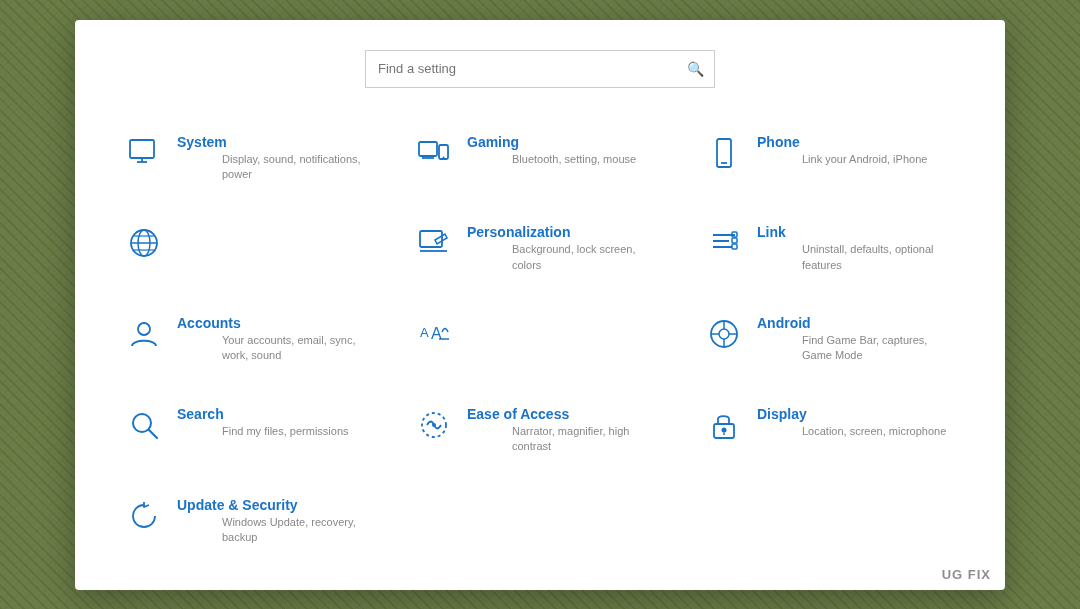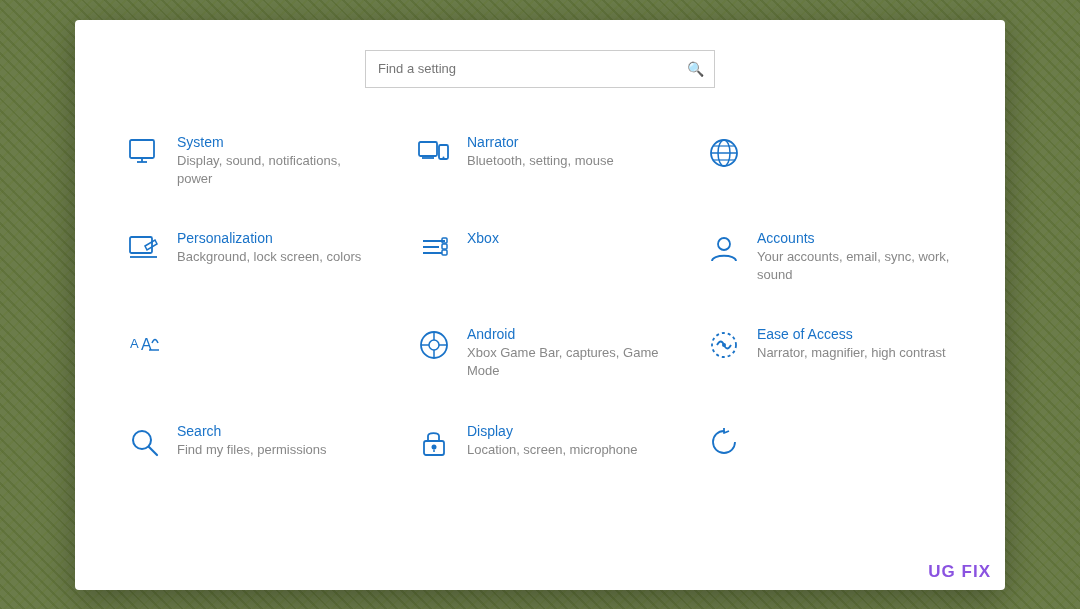--- a/index.html
+++ b/index.html
@@ -109,38 +109,39 @@
       height: 34px;
     }
 
     .setting-text {
       display: flex;
       flex-direction: column;
     }
 
     .setting-title {
       font-size: 14px;
-      font-weight: 400;
+      font-weight: 700;
       color: #1a73c8;
       margin-bottom: 2px;
     }
 
     .setting-desc {
-      font-size: 13px;
+      font-size: 11px;
       color: #888;
       line-height: 1.4;
+      margin-left: 45px;
     }
 
     .watermark {
       position: absolute;
       bottom: 8px;
       right: 14px;
-      font-size: 17px;
+      font-size: 13px;
       font-weight: 700;
-      color: #6d28d9;
+      color: #737373;
       letter-spacing: 1px;
       opacity: 0.8;
     }
   </style>
 </head>
 <body>
 
 <div class="settings-window">
   <div class="search-bar-container">
     <input class="search-bar" type="text" placeholder="Find a setting" style="">
@@ -164,22 +165,34 @@
       <div class="setting-item">
     <div class="setting-icon">
       <svg viewBox="0 0 34 34" fill="none" xmlns="http://www.w3.org/2000/svg">
     <rect x="2" y="6" width="18" height="14" rx="1.5" stroke="#1a73c8" stroke-width="1.8" fill="none"></rect>
     <rect x="22" y="9" width="9" height="14" rx="1.5" stroke="#1a73c8" stroke-width="1.8" fill="none"></rect>
     <line x1="5" y1="22" x2="17" y2="22" stroke="#1a73c8" stroke-width="1.8"></line>
     <circle cx="26.5" cy="21.5" r="1" fill="#1a73c8"></circle>
   </svg>
     </div>
     <div class="setting-text">
-      <div class="setting-title">Narrator</div>
+      <div class="setting-title">Gaming</div>
       <div class="setting-desc">Bluetooth, setting, mouse</div>
+    </div>
+  </div>
+      <div class="setting-item">
+    <div class="setting-icon">
+      <svg viewBox="0 0 34 34" fill="none" xmlns="http://www.w3.org/2000/svg">
+    <rect x="10" y="3" width="14" height="28" rx="2" stroke="#1a73c8" stroke-width="1.8" fill="none"></rect>
+    <line x1="14" y1="27" x2="20" y2="27" stroke="#1a73c8" stroke-width="1.8"></line>
+  </svg>
+    </div>
+    <div class="setting-text">
+      <div class="setting-title">Phone</div>
+      <div class="setting-desc">Link your Android, iPhone</div>
     </div>
   </div>
       <div class="setting-item">
     <div class="setting-icon">
       <svg viewBox="0 0 34 34" fill="none" xmlns="http://www.w3.org/2000/svg">
     <circle cx="17" cy="17" r="13" stroke="#1a73c8" stroke-width="1.8" fill="none"></circle>
     <ellipse cx="17" cy="17" rx="6" ry="13" stroke="#1a73c8" stroke-width="1.5" fill="none"></ellipse>
     <line x1="4" y1="17" x2="30" y2="17" stroke="#1a73c8" stroke-width="1.5"></line>
     <line x1="6" y1="10" x2="28" y2="10" stroke="#1a73c8" stroke-width="1.2"></line>
     <line x1="6" y1="24" x2="28" y2="24" stroke="#1a73c8" stroke-width="1.2"></line>
@@ -204,21 +217,22 @@
       <svg viewBox="0 0 34 34" fill="none" xmlns="http://www.w3.org/2000/svg">
     <line x1="6" y1="9" x2="28" y2="9" stroke="#1a73c8" stroke-width="2"></line>
     <line x1="6" y1="15" x2="22" y2="15" stroke="#1a73c8" stroke-width="2"></line>
     <line x1="6" y1="21" x2="25" y2="21" stroke="#1a73c8" stroke-width="2"></line>
     <rect x="25" y="12" width="5" height="5" rx="1" stroke="#1a73c8" stroke-width="1.5" fill="none"></rect>
     <rect x="25" y="18" width="5" height="5" rx="1" stroke="#1a73c8" stroke-width="1.5" fill="none"></rect>
     <rect x="25" y="6" width="5" height="5" rx="1" stroke="#1a73c8" stroke-width="1.5" fill="none"></rect>
   </svg>
     </div>
     <div class="setting-text">
-      <div class="setting-title">Xbox</div>
+      <div class="setting-title">Link</div>
+      <div class="setting-desc">Uninstall, defaults, optional features</div>
     </div>
   </div>
       <div class="setting-item">
     <div class="setting-icon">
       <svg viewBox="0 0 34 34" fill="none" xmlns="http://www.w3.org/2000/svg">
     <circle cx="17" cy="12" r="6" stroke="#1a73c8" stroke-width="1.8" fill="none"></circle>
     <path d="M5 29 C5 22 29 22 29 29" stroke="#1a73c8" stroke-width="1.8" fill="none"></path>
   </svg>
     </div>
     <div class="setting-text">
@@ -242,46 +256,46 @@
     <circle cx="17" cy="17" r="13" stroke="#1a73c8" stroke-width="1.8" fill="none"></circle>
     <circle cx="17" cy="17" r="5" stroke="#1a73c8" stroke-width="1.5" fill="none"></circle>
     <line x1="17" y1="4" x2="17" y2="12" stroke="#1a73c8" stroke-width="1.5"></line>
     <line x1="17" y1="22" x2="17" y2="30" stroke="#1a73c8" stroke-width="1.5"></line>
     <line x1="4" y1="17" x2="12" y2="17" stroke="#1a73c8" stroke-width="1.5"></line>
     <line x1="22" y1="17" x2="30" y2="17" stroke="#1a73c8" stroke-width="1.5"></line>
   </svg>
     </div>
     <div class="setting-text">
       <div class="setting-title">Android</div>
-      <div class="setting-desc">Xbox Game Bar, captures, Game Mode</div>
+      <div class="setting-desc">Find Game Bar, captures, Game Mode</div>
+    </div>
+  </div>
+      <div class="setting-item">
+    <div class="setting-icon">
+      <svg viewBox="0 0 34 34" fill="none" xmlns="http://www.w3.org/2000/svg">
+    <circle cx="15" cy="15" r="9" stroke="#1a73c8" stroke-width="2" fill="none"></circle>
+    <line x1="22" y1="22" x2="30" y2="30" stroke="#1a73c8" stroke-width="2.2" stroke-linecap="round"></line>
+  </svg>
+    </div>
+    <div class="setting-text">
+      <div class="setting-title">Search</div>
+      <div class="setting-desc">Find my files, permissions</div>
     </div>
   </div>
       <div class="setting-item">
     <div class="setting-icon">
       <svg viewBox="0 0 34 34" fill="none" xmlns="http://www.w3.org/2000/svg">
     <circle cx="17" cy="17" r="12" stroke="#1a73c8" stroke-width="1.8" fill="none" stroke-dasharray="3 3"></circle>
     <path d="M10 17 Q14 10 17 17 Q20 24 24 17" stroke="#1a73c8" stroke-width="1.8" fill="none"></path>
     <circle cx="17" cy="17" r="2" fill="#1a73c8"></circle>
   </svg>
     </div>
     <div class="setting-text">
       <div class="setting-title">Ease of Access</div>
       <div class="setting-desc">Narrator, magnifier, high contrast</div>
-    </div>
-  </div>
-      <div class="setting-item">
-    <div class="setting-icon">
-      <svg viewBox="0 0 34 34" fill="none" xmlns="http://www.w3.org/2000/svg">
-    <circle cx="15" cy="15" r="9" stroke="#1a73c8" stroke-width="2" fill="none"></circle>
-    <line x1="22" y1="22" x2="30" y2="30" stroke="#1a73c8" stroke-width="2.2" stroke-linecap="round"></line>
-  </svg>
-    </div>
-    <div class="setting-text">
-      <div class="setting-title">Search</div>
-      <div class="setting-desc">Find my files, permissions</div>
     </div>
   </div>
       <div class="setting-item">
     <div class="setting-icon">
       <svg viewBox="0 0 34 34" fill="none" xmlns="http://www.w3.org/2000/svg">
     <rect x="7" y="16" width="20" height="14" rx="2" stroke="#1a73c8" stroke-width="1.8" fill="none"></rect>
     <path d="M11 16 V11 C11 7.13 22 7.13 22 11 V16" stroke="#1a73c8" stroke-width="1.8" fill="none"></path>
     <circle cx="17" cy="22" r="2.5" fill="#1a73c8"></circle>
     <line x1="17" y1="24.5" x2="17" y2="27" stroke="#1a73c8" stroke-width="1.5"></line>
   </svg>
@@ -291,17 +305,21 @@
       <div class="setting-desc">Location, screen, microphone</div>
     </div>
   </div>
       <div class="setting-item">
     <div class="setting-icon">
       <svg viewBox="0 0 34 34" fill="none" xmlns="http://www.w3.org/2000/svg">
     <path d="M28 17 A11 11 0 1 1 17 6" stroke="#1a73c8" stroke-width="1.8" fill="none"></path>
     <polyline points="17,3 17,8 22,6" stroke="#1a73c8" stroke-width="1.8" fill="none" stroke-linejoin="round"></polyline>
   </svg>
     </div>
+    <div class="setting-text">
+      <div class="setting-title">Update &amp; Security</div>
+      <div class="setting-desc">Windows Update, recovery, backup</div>
+    </div>
   </div>
     </div>
 
   <div class="watermark">UG  FIX</div>
 </div>
 
 </body></html>

